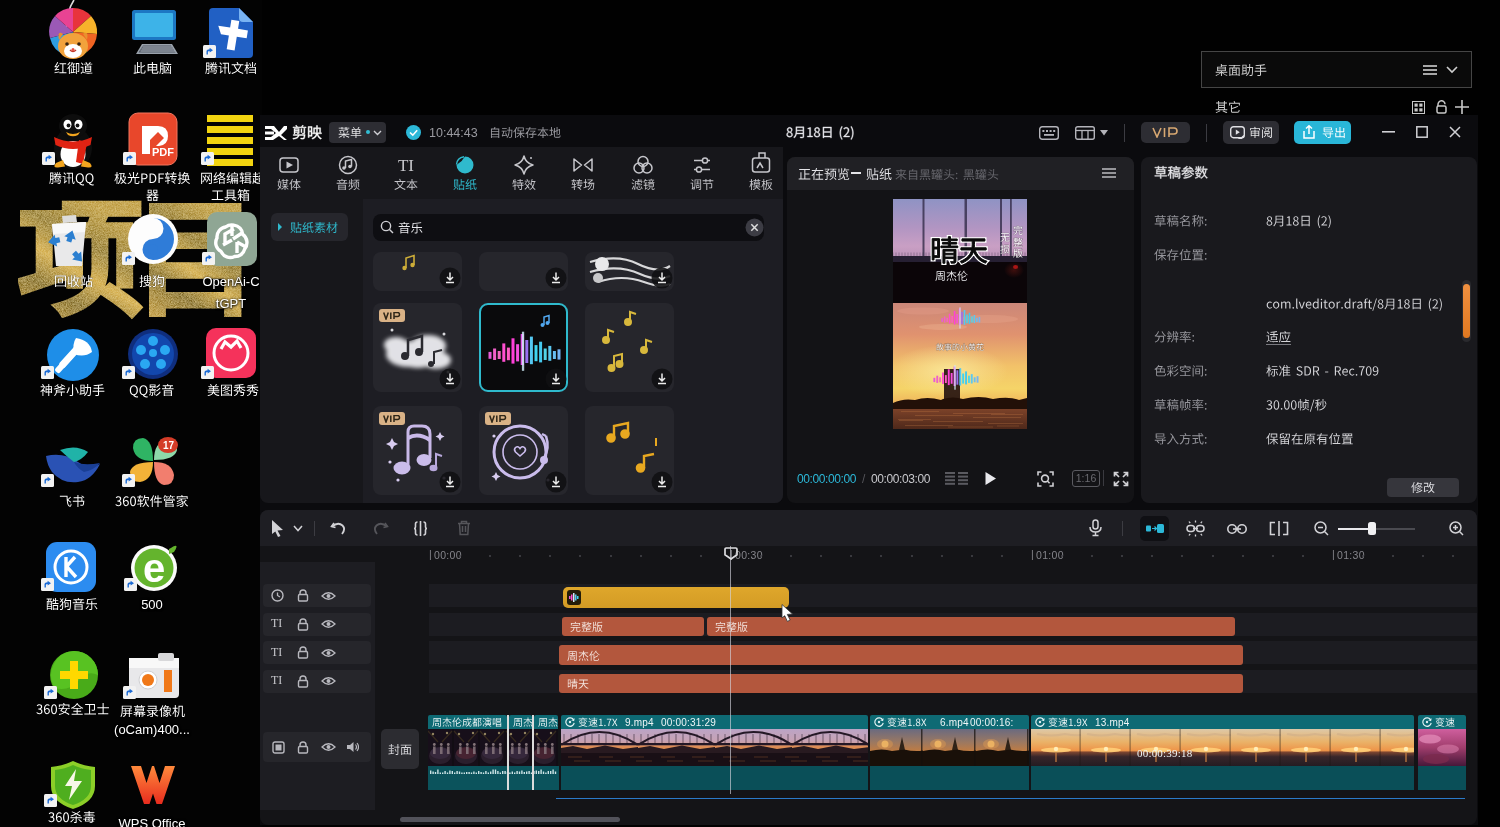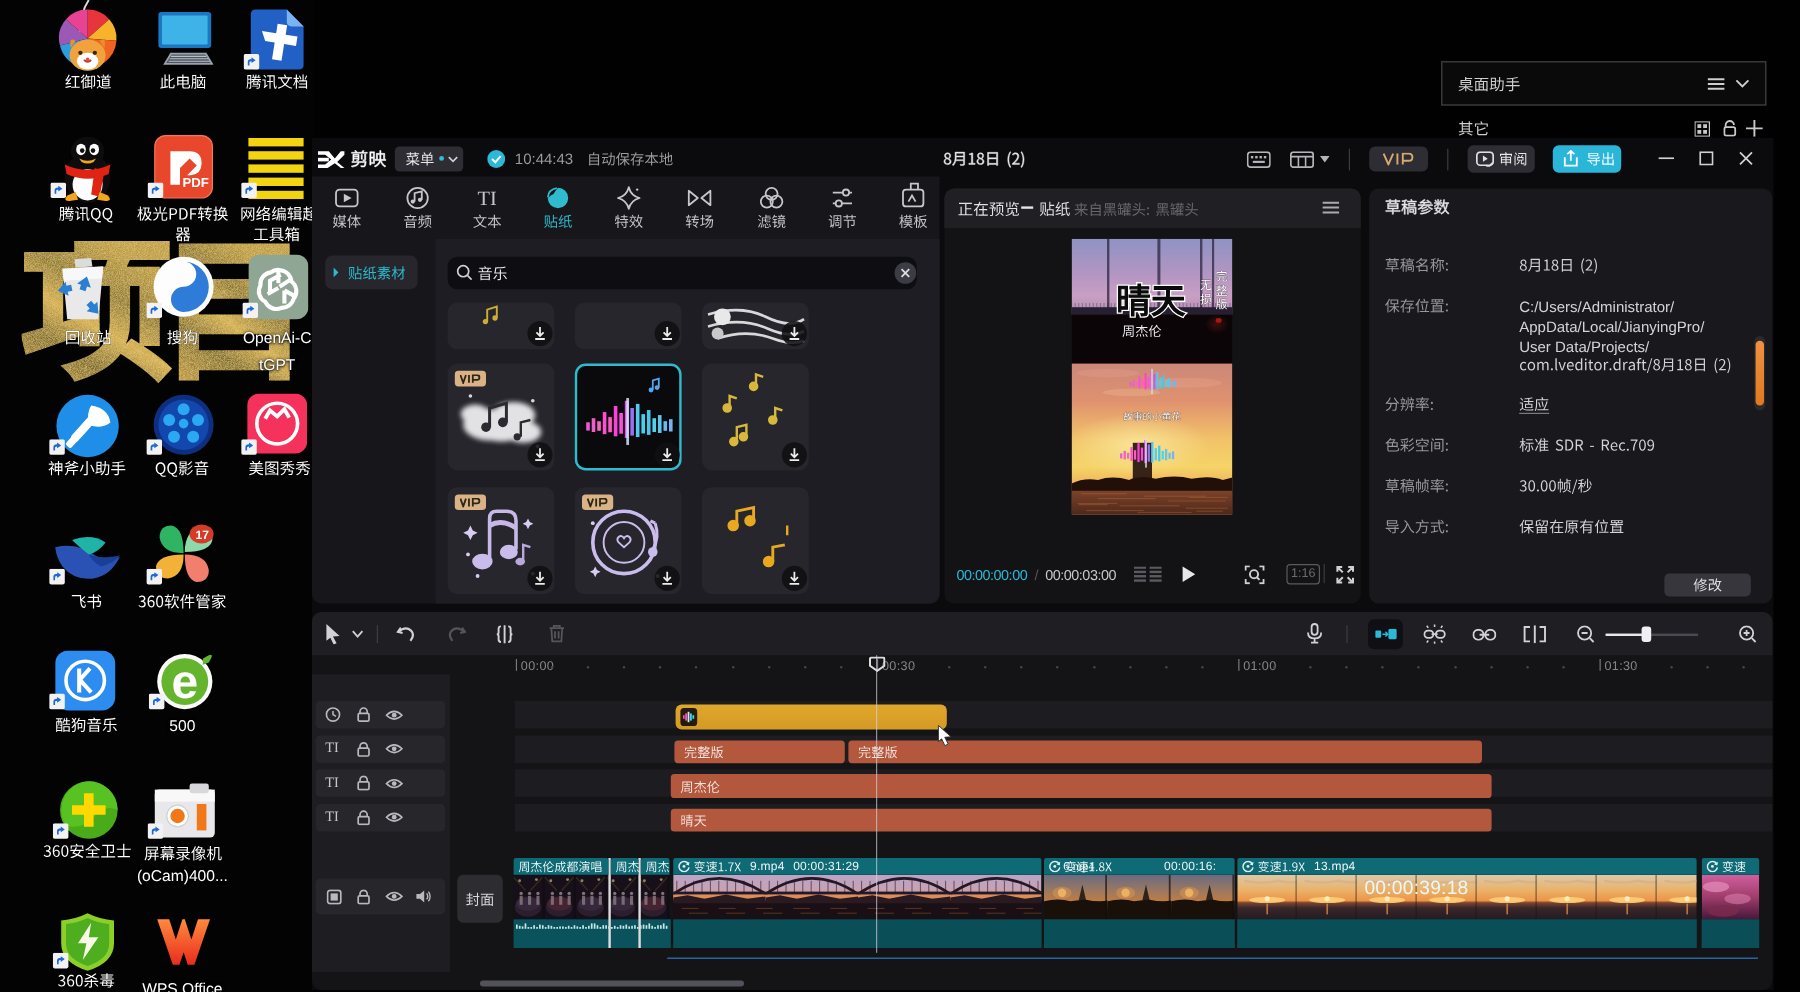--- a/index.html
+++ b/index.html
@@ -1357,21 +1357,20 @@
     </svg>
     <svg class="tx" style="left:1154.0px;top:246.5px" width="56" height="16">
       <g fill="#97979d" transform="translate(0,12.50) scale(0.01250,-0.01250)">
         <use href="#u4fdd" x="0"></use>
         <use href="#u5b58" x="1000"></use>
         <use href="#u4f4d" x="2000"></use>
         <use href="#u7f6e" x="3000"></use>
         <use href="#u3a" x="4000"></use>
       </g>
     </svg>
-    <div class="ab" style="left:1266px;top:248px;width:200px;color:#d4d4d8;font-size:12.5px;line-height:16.5px;font-family:'Liberation Sans'">C:/Users/Administrator/<br>AppData/Local/JianyingPro/<br>User Data/Projects/</div>
     <svg class="tx" style="left:1266.0px;top:295.5px" width="180" height="16">
       <g fill="#d4d4d8" transform="translate(0,12.50) scale(0.01250,-0.01250)">
         <use href="#u63" x="0"></use>
         <use href="#u6f" x="510"></use>
         <use href="#u6d" x="1116"></use>
         <use href="#u2e" x="2042"></use>
         <use href="#u6c" x="2320"></use>
         <use href="#u76" x="2604"></use>
         <use href="#u65" x="3125"></use>
         <use href="#u64" x="3679"></use>
@@ -2023,21 +2022,21 @@
     <svg class="tx" style="left:887.0px;top:716.0px" width="42" height="13">
       <g fill="#eef6f7" transform="translate(0,10.00) scale(0.01000,-0.01000)">
         <use href="#u53d8" x="0"></use>
         <use href="#u901f" x="1000"></use>
         <use href="#u31" x="2000"></use>
         <use href="#u2e" x="2555"></use>
         <use href="#u38" x="2833"></use>
         <use href="#u58" x="3388"></use>
       </g>
     </svg>
-    <div class="ab" style="left:886px;top:716.5px;color:#eef6f7;font-size:10px;letter-spacing:0.2px;font-family:Liberation Serif, serif">6.mp4</div>
+    <div class="ab" style="left:940px;top:716.5px;color:#eef6f7;font-size:10px;letter-spacing:0.2px;font-family:Liberation Sans, sans-serif">6.mp4</div>
     <div class="ab" style="left:970px;top:716.5px;color:#eef6f7;font-size:10px;letter-spacing:0.2px;font-family:'Liberation Sans'">00:00:16:</div>
     <svg class="ab" style="left:1031px;top:729px" width="383" height="37">
       <defs>
         <linearGradient id="osky1031" x1="0" y1="0" x2="0" y2="1">
           <stop offset="0" stop-color="#ddc8a8"></stop>
           <stop offset="0.35" stop-color="#eab268"></stop>
           <stop offset="0.58" stop-color="#ee9448"></stop>
           <stop offset="0.63" stop-color="#7a4430"></stop>
           <stop offset="0.75" stop-color="#38262a"></stop>
           <stop offset="1" stop-color="#241c22"></stop>
@@ -2095,21 +2094,21 @@
       <g fill="#eef6f7" transform="translate(0,10.00) scale(0.01000,-0.01000)">
         <use href="#u53d8" x="0"></use>
         <use href="#u901f" x="1000"></use>
         <use href="#u31" x="2000"></use>
         <use href="#u2e" x="2555"></use>
         <use href="#u39" x="2833"></use>
         <use href="#u58" x="3388"></use>
       </g>
     </svg>
     <div class="ab" style="left:1095px;top:716.5px;color:#eef6f7;font-size:10px;letter-spacing:0.2px;font-family:'Liberation Sans'">13.mp4</div>
-    <div class="ab" style="left:1137px;top:732px;color:#eef6f7;font-size:16px;letter-spacing:0.2px;font-family:Liberation Sans, sans-serif">00:00:39:18</div>
+    <div class="ab" style="left:1137px;top:747px;color:#eef6f7;font-size:11px;letter-spacing:0.2px;font-family:Liberation Serif, serif">00:00:39:18</div>
     <svg class="ab" style="left:1418px;top:729px" width="48" height="37">
       <defs>
         <linearGradient id="psky1418" x1="0" y1="0" x2="0" y2="1">
           <stop offset="0" stop-color="#cf5f9e"></stop>
           <stop offset="0.5" stop-color="#a03d6c"></stop>
           <stop offset="1" stop-color="#47183a"></stop>
         </linearGradient>
       </defs>
       <rect width="48" height="37" fill="url(#psky1418)"></rect>
       <ellipse cx="12" cy="10" rx="11" ry="4.5" fill="#e38bb8" opacity="0.75"></ellipse>

